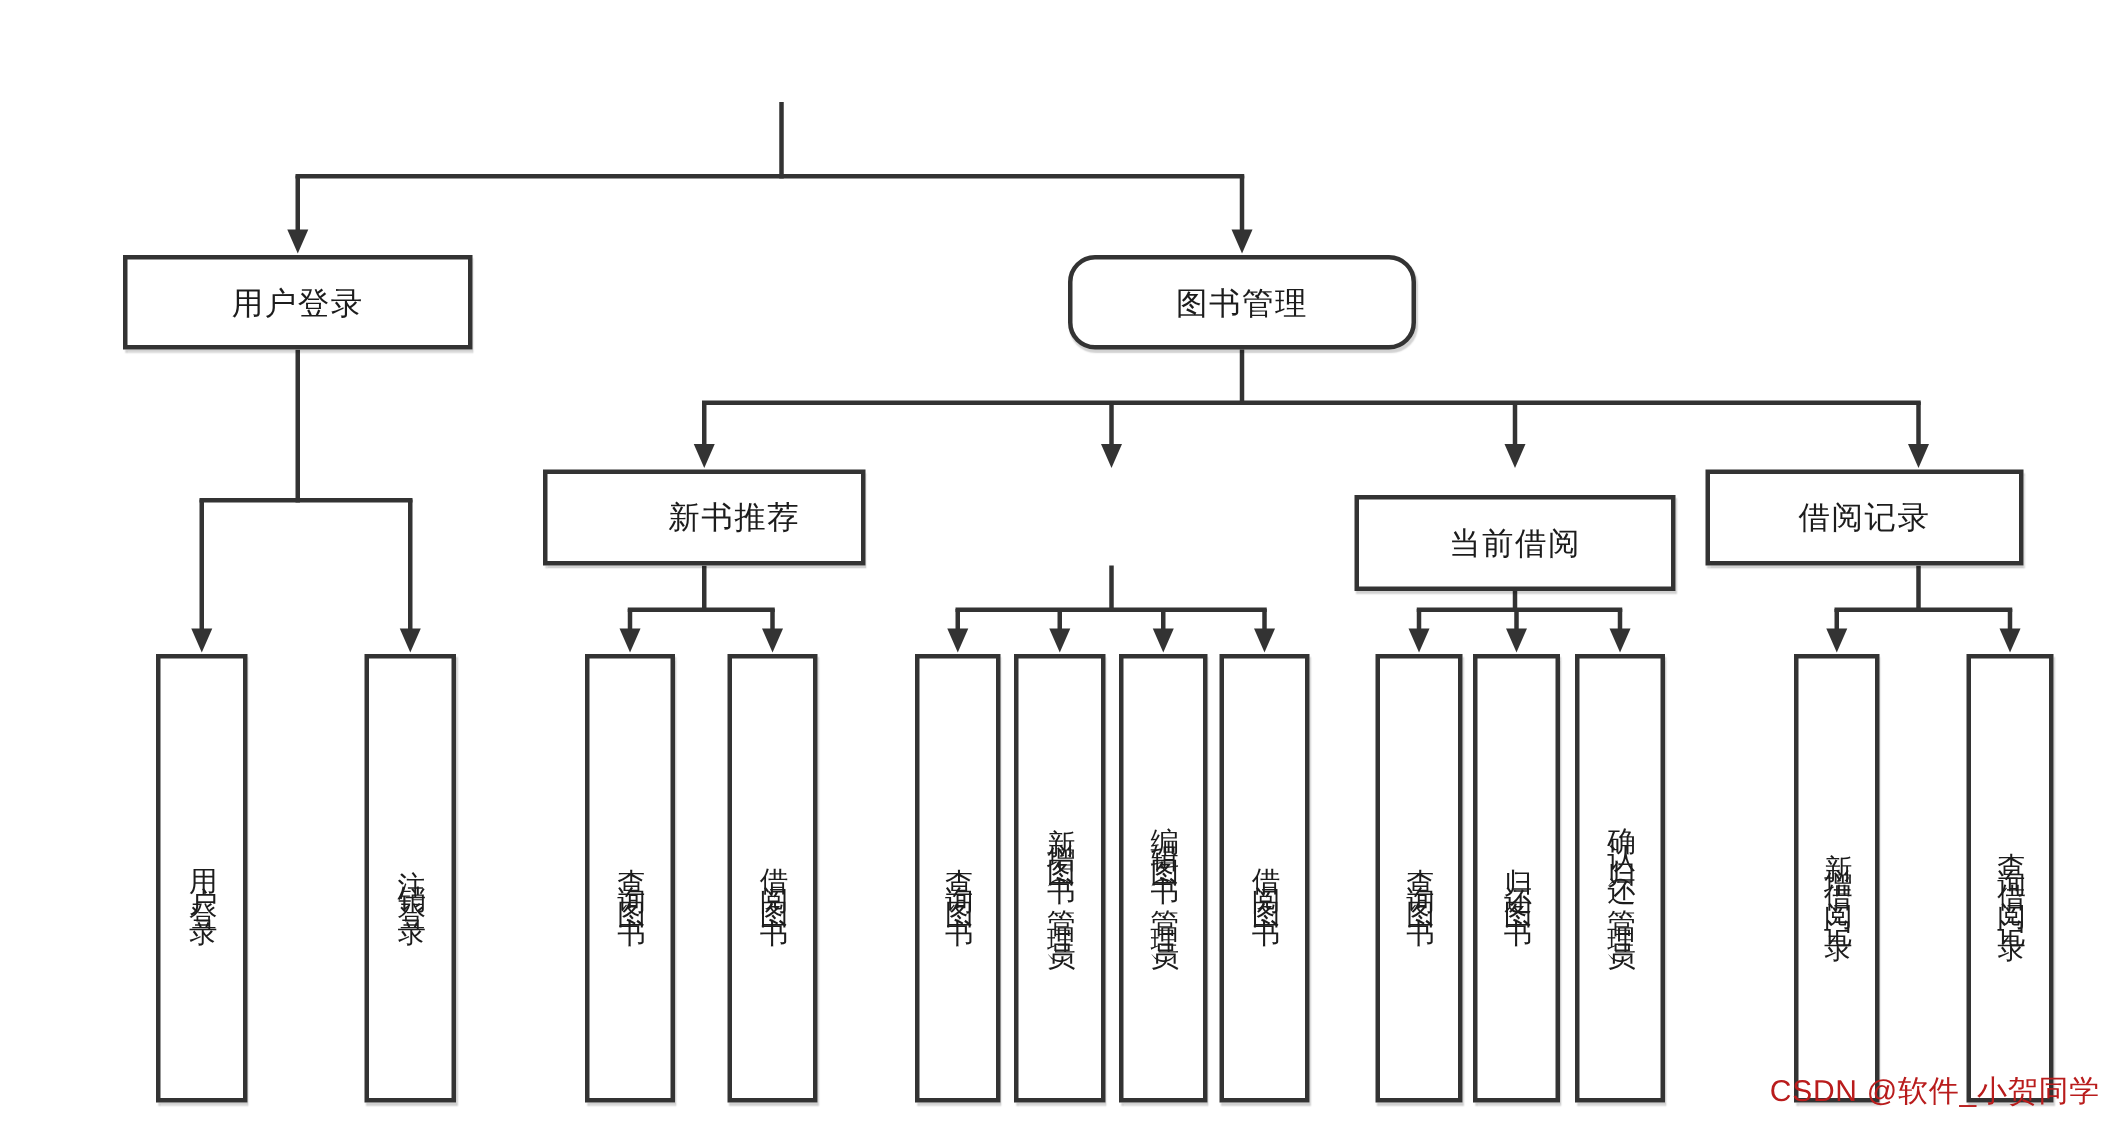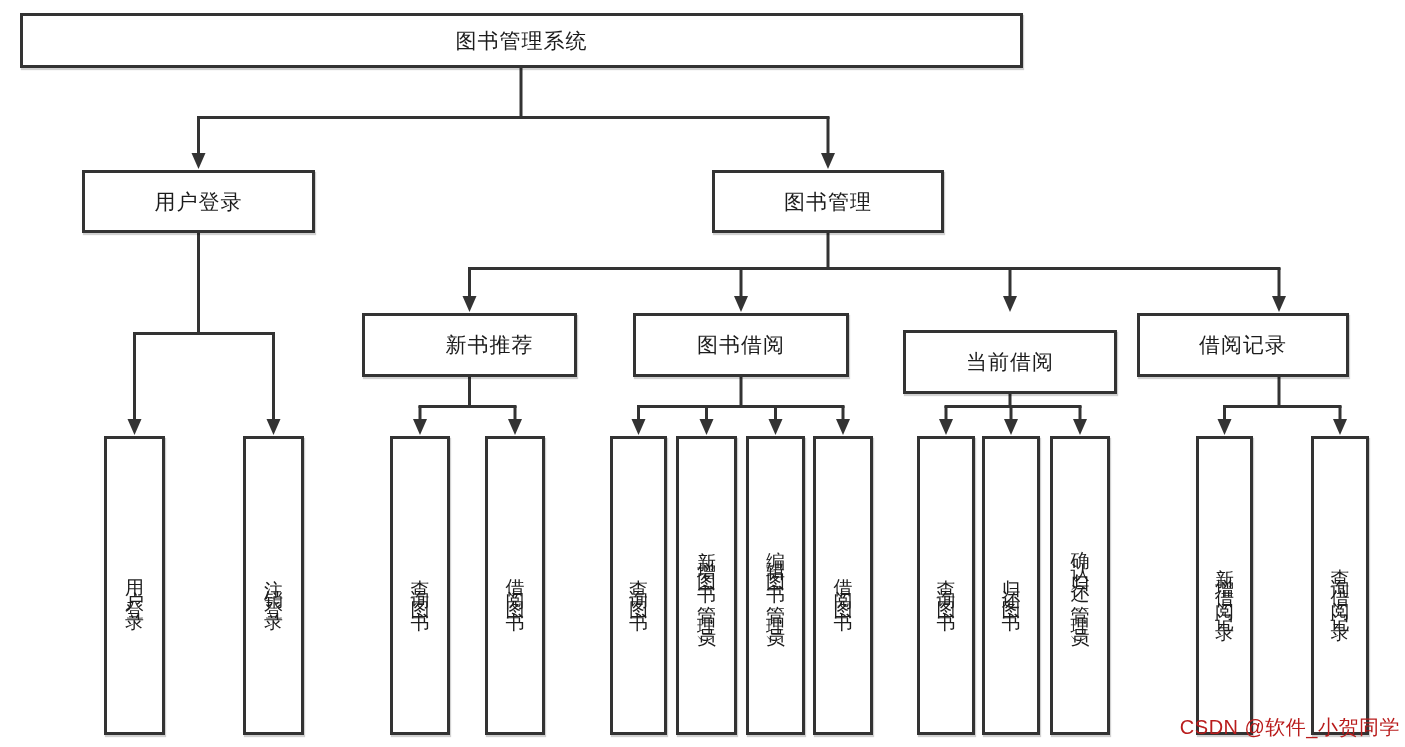--- a/index.html
+++ b/index.html
@@ -127,37 +127,31 @@
     <g>
       <path d="M1279 377 V408" fill="none"></path>
       <path d="M1224.5 406.5 H1340" fill="none" stroke-linecap="square"></path>
       <path d="M1224.5 406 V420" fill="none"></path>
       <polygon points="1217.5,419 1231.5,419 1224.5,435" stroke="none"></polygon>
       <path d="M1340 406 V420" fill="none"></path>
       <polygon points="1333,419 1347,419 1340,435" stroke="none"></polygon>
     </g>
   </svg>
 
-  <div class="node" style="left:20px; top:13px; width:1003px; height:55px;">
-    <span class="h-label">图书管理系统</span>
-  </div>
 
   <div class="node" style="left:82px; top:170px; width:233px; height:63px;">
     <span class="h-label">用户登录</span>
   </div>
-  <div class="node" style="left:712px; top:170px; width:232px; height:63px;">
+  <div class="node" style="left:712px; top:170px; width:232px; height:63px;border-radius:18px;">
     <span class="h-label">图书管理</span>
   </div>
 
   <div class="node" style="left:362px; top:313px; width:215px; height:64px;padding-left:40px;">
     <span class="h-label">新书推荐</span>
   </div>
-  <div class="node" style="left:633px; top:313px; width:216px; height:64px;">
-    <span class="h-label">图书借阅</span>
-  </div>
   <div class="node" style="left:903px; top:330px; width:214px; height:64px;">
     <span class="h-label">当前借阅</span>
   </div>
   <div class="node" style="left:1137px; top:313px; width:212px; height:64px;">
     <span class="h-label">借阅记录</span>
   </div>
 
   <div class="node" style="left:104px; top:436px; width:61px; height:299px;">
     <span class="v-label">用户登录</span>
   </div>

